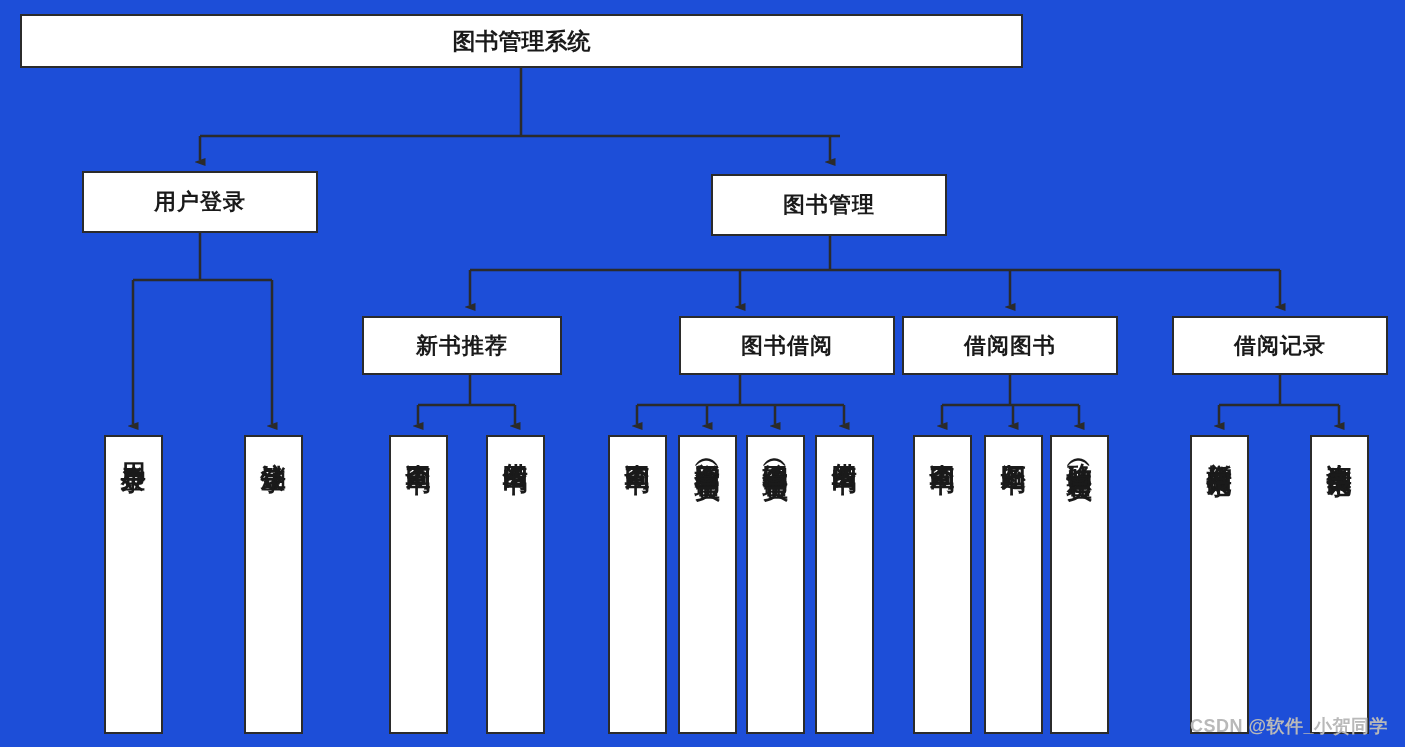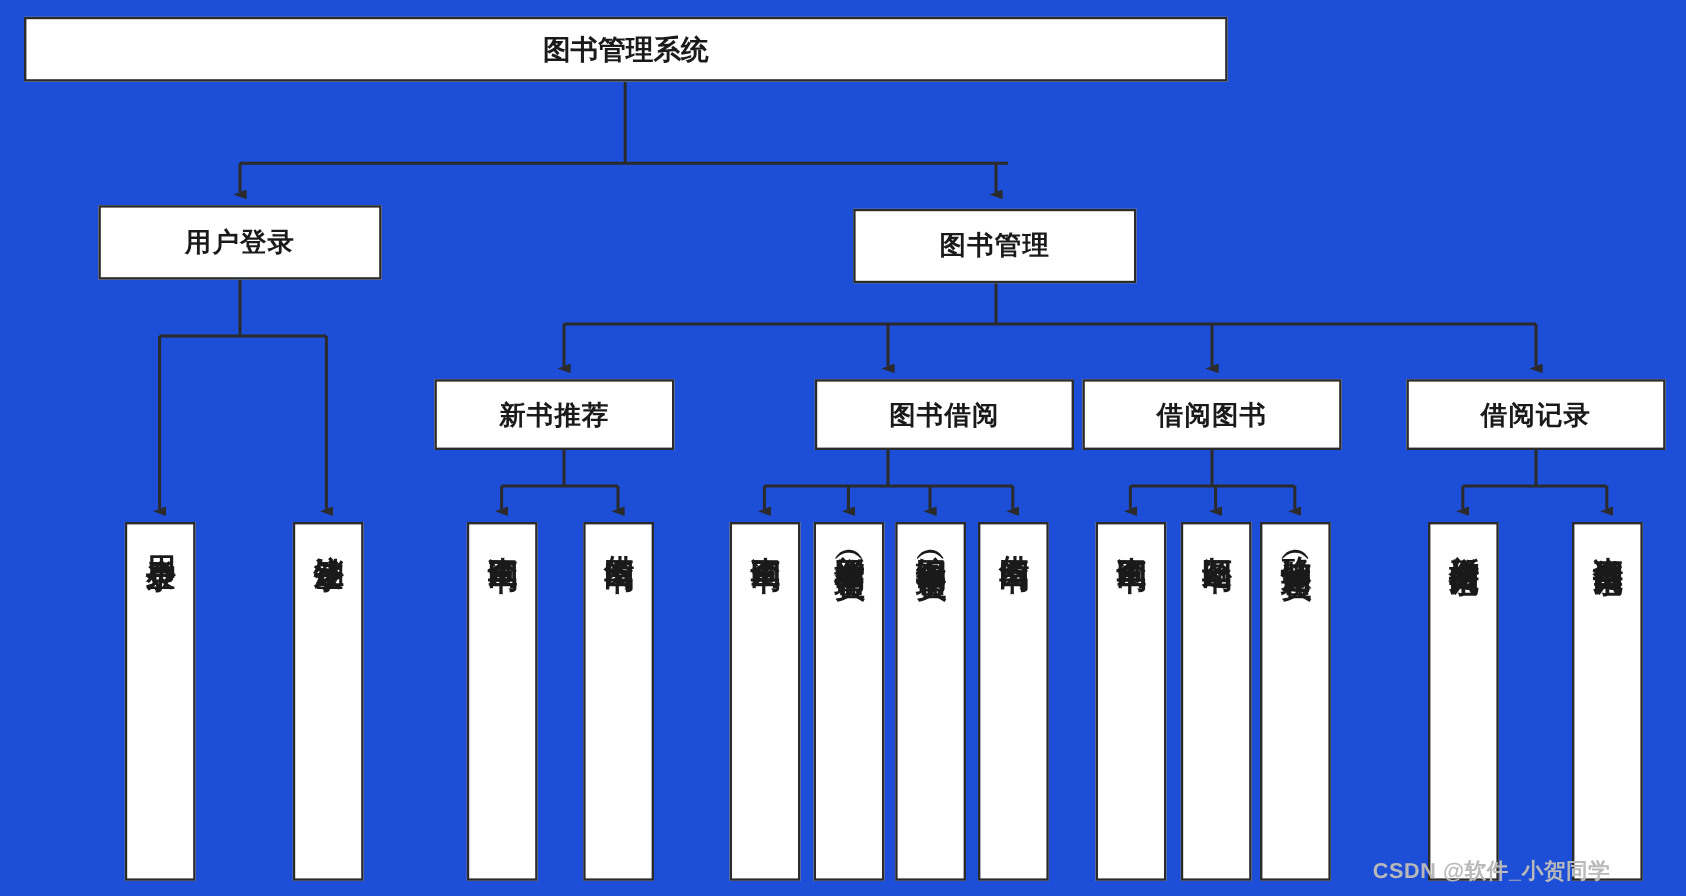--- a/index.html
+++ b/index.html
@@ -57,21 +57,21 @@
     top: 0;
     width: 1405px;
     height: 747px;
     pointer-events: none;
   }
   .watermark {
     position: absolute;
     font-size: 18px;
     color: #b9b9b9;
     white-space: nowrap;
-    left: 1144px;
+    left: 1190px;
     top: 714px;
     letter-spacing: 0.5px;
   }
 </style>
 </head>
 <body>
 
 <div id="canvas">
 
   <svg class="wires" viewBox="0 0 1405 747" xmlns="http://www.w3.org/2000/svg">

